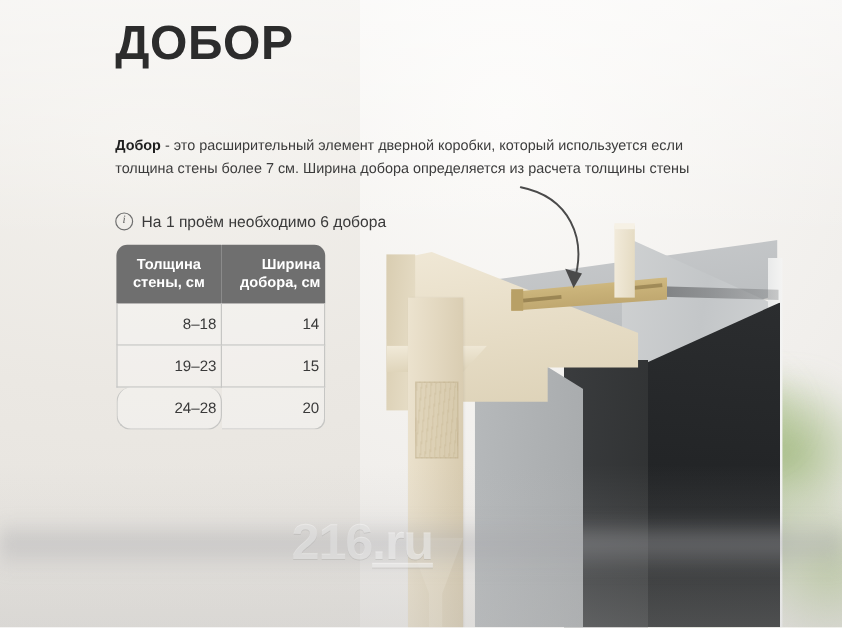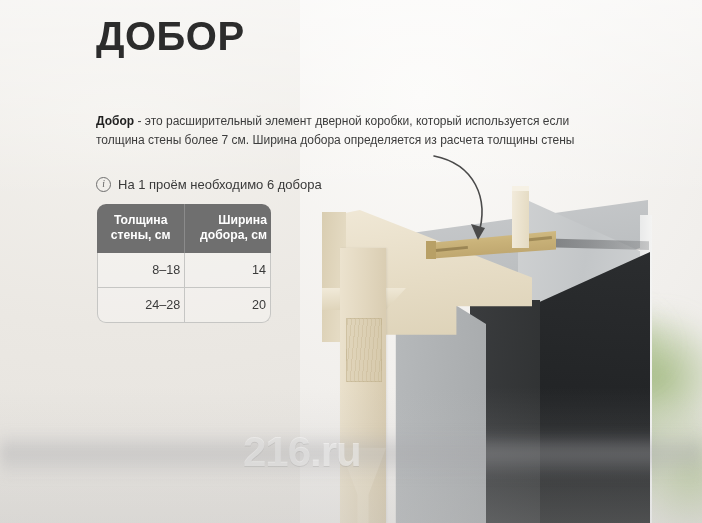--- a/index.html
+++ b/index.html
@@ -278,20 +278,21 @@
     font-weight: 700;
     letter-spacing: -1px;
     color: rgba(255,255,255,0.42);
     text-shadow: 0 1px 0 rgba(120,120,120,0.18);
     user-select: none;
     pointer-events: none;
   }
   .watermark .dom {
     color: rgba(255,255,255,0.50);
     font-weight: 700;
+    text-decoration: underline;
   }
 
   
   .title {
     position: absolute;
     left: 96px;
     top: 14px;
     font-size: 40px;
     font-weight: 700;
     letter-spacing: 0.5px;
@@ -366,21 +367,21 @@
     background: rgba(255,255,255,0.30);
     color: #3a3a3a;
     font-size: 12.6px;
     text-align: right;
     padding: 10px 4px;
     border-bottom: 1px solid #c6c6c4;
     border-right: 1px solid #c6c6c4;
     border-left: 1px solid #c6c6c4;
   }
   .spec-table td:not(:first-child) { border-left: none; }
-  .spec-table tbody tr:last-child td:first-child { border-bottom-left-radius: 9px; }
+  .spec-table tbody tr:last-child td:first-child { border-bottom-left-radius: 9px; border-radius: 12px; }
   .spec-table tbody tr:last-child td:last-child  { border-bottom-right-radius: 9px; }
 
   
   .arrow {
     position: absolute;
     left: 382px;
     top: 150px;
     width: 130px;
     height: 110px;
     pointer-events: none;
@@ -450,19 +451,23 @@
         <th>Толщина стены, см</th>
         <th>Ширина добора, см</th>
       </tr>
     </thead>
     <tbody>
       <tr>
         <td>8–18</td>
         <td>14</td>
       </tr>
       <tr>
+        <td>19–23</td>
+        <td>15</td>
+      </tr>
+      <tr>
         <td>24–28</td>
         <td>20</td>
       </tr>
     </tbody>
   </table>
 
 </div>
 
 </body></html>

